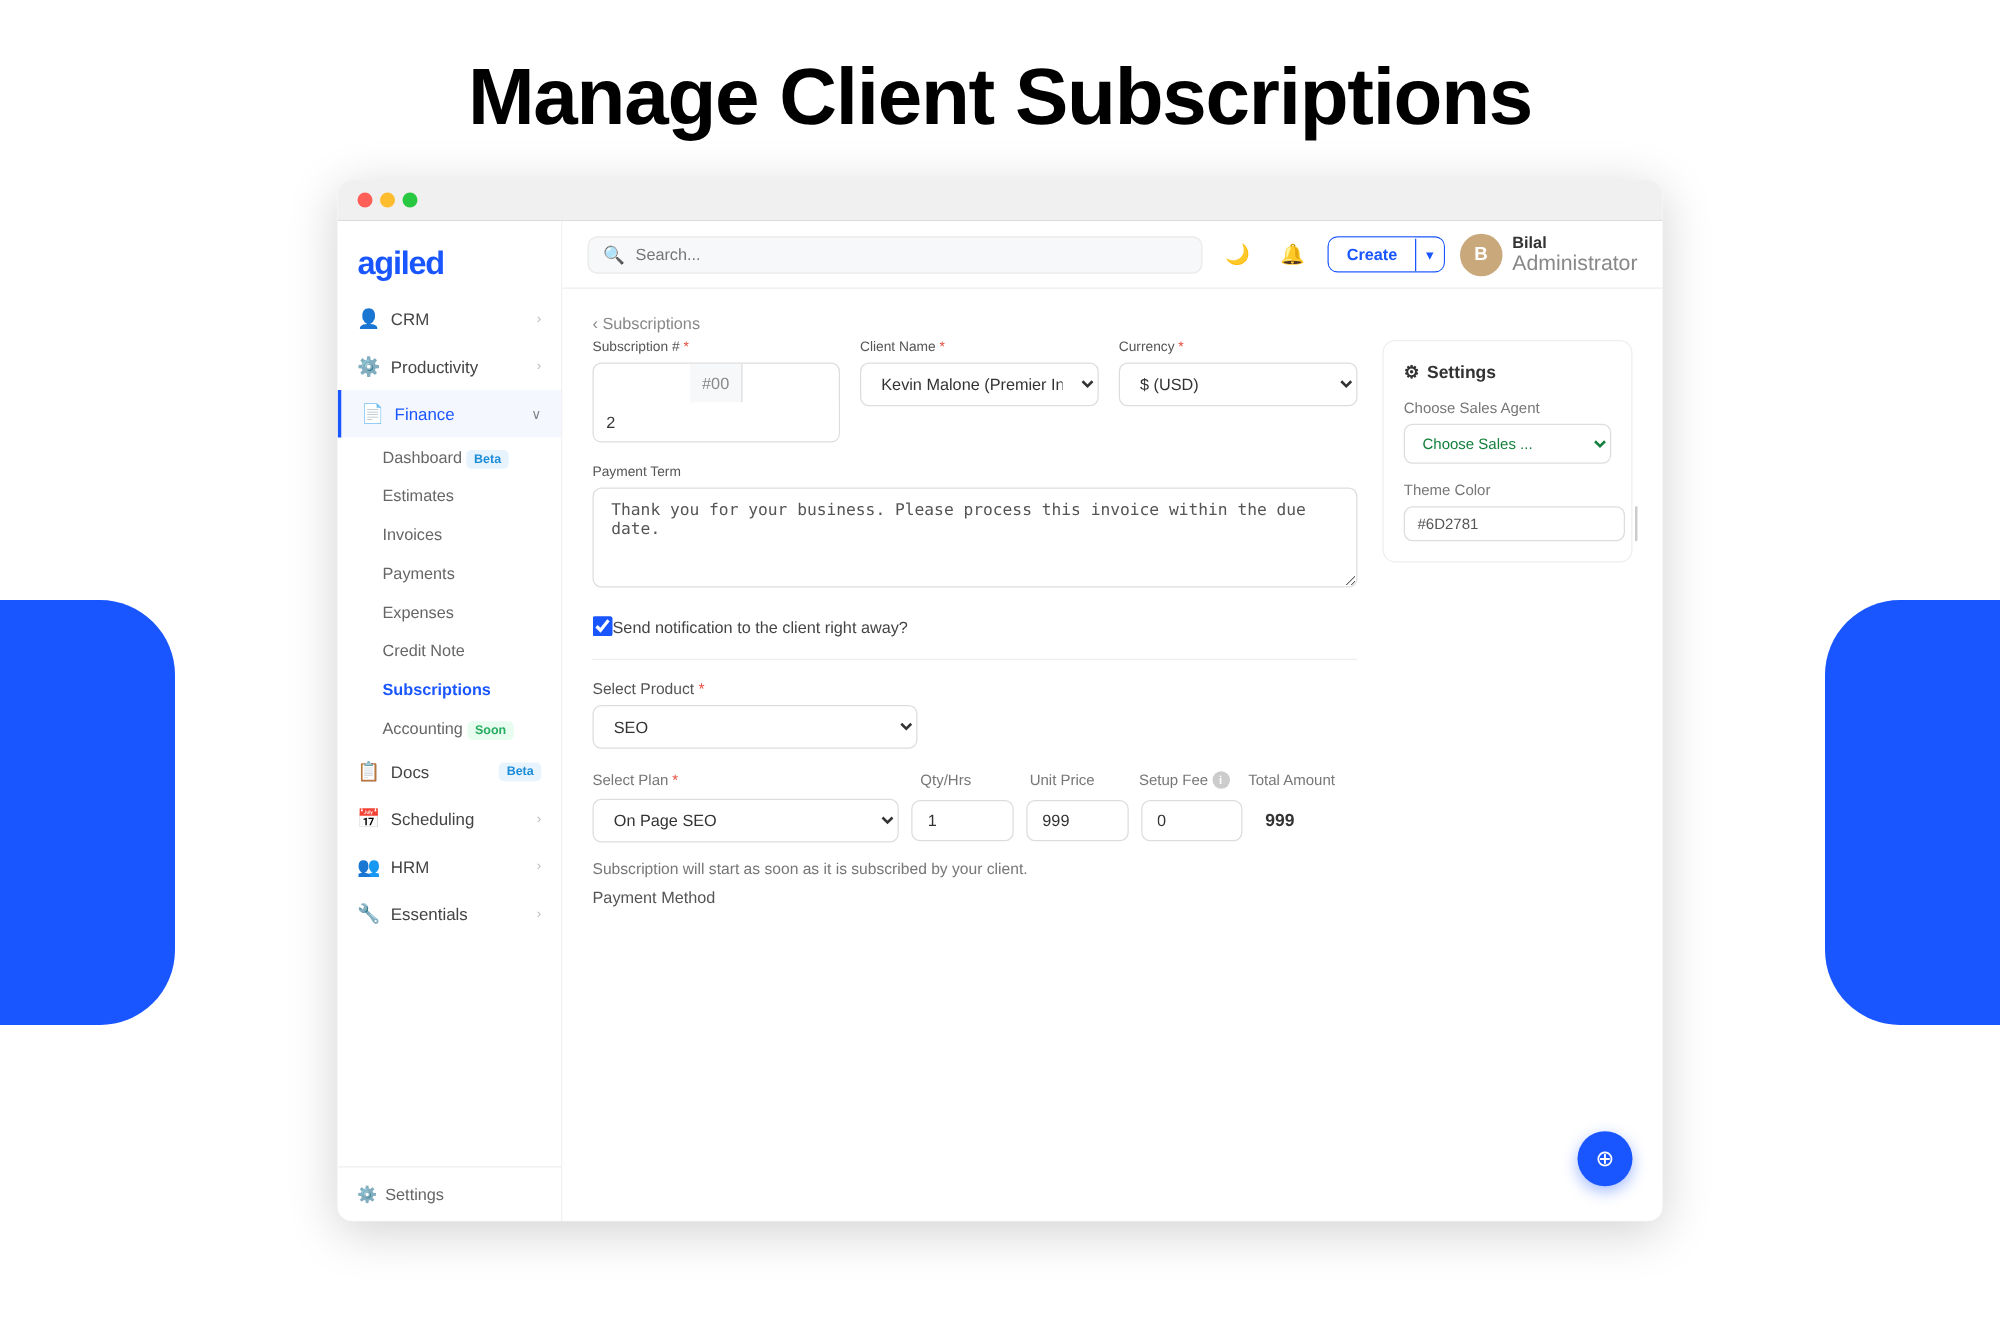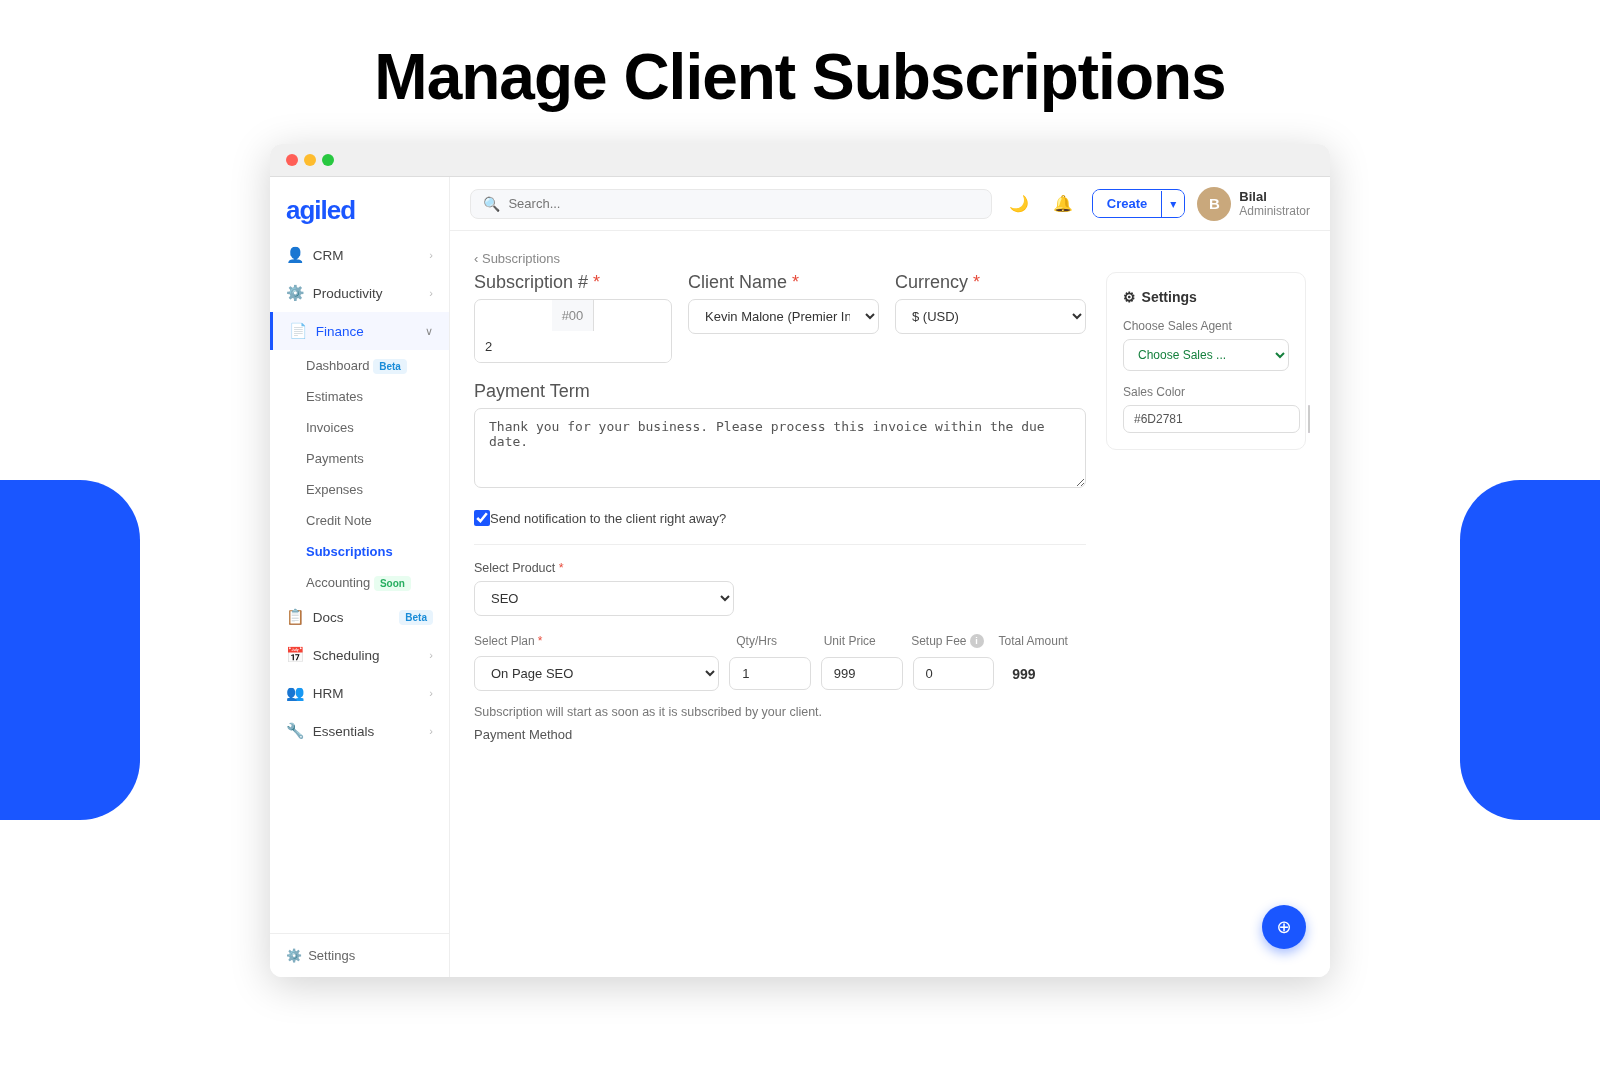--- a/index.html
+++ b/index.html
@@ -240,21 +240,21 @@
       border-radius: 50%;
       background: #c9a87c;
       display: flex;
       align-items: center;
       justify-content: center;
       font-size: 15px;
       color: #fff;
       font-weight: 700;
     }
     .user-name { font-size: 13px; font-weight: 600; color: #333; }
-    .user-role { font-size: 12px; color: #888; }
+    .user-role { font-size: 17px; color: #888; }
 
     
     .main-area {
       flex: 1;
       overflow-y: auto;
       background: #fff;
     }
 
     
     .page-content {
@@ -285,21 +285,21 @@
     }
 
     
     .form-row {
       display: flex;
       gap: 16px;
       margin-bottom: 18px;
     }
     .form-group { flex: 1; }
     .form-label {
-      font-size: 18px;
+      font-size: 11px;
       color: #555;
       margin-bottom: 6px;
       display: block;
     }
     .required { color: #e74c3c; }
     .form-input {
       width: 100%;
       border: 1px solid #ddd;
       border-radius: 7px;
       padding: 8px 12px;
@@ -762,21 +762,21 @@
           <div class="form-sidebar">
             <div class="settings-panel">
               <div class="settings-title">
                 <span>⚙</span>
                 <span>Settings</span>
               </div>
               <label class="settings-field-label">Choose Sales Agent</label>
               <select class="settings-select">
                 <option>Choose Sales ...</option>
               </select>
-              <label class="settings-field-label">Sales Color</label>
+              <label class="settings-field-label">Theme Color</label>
               <div class="color-row">
                 <input class="color-input-text" type="text" value="#6D2781" style="">
                 <div class="color-swatch"></div>
               </div>
             </div>
           </div>
 
         </div>
 
       </div>

